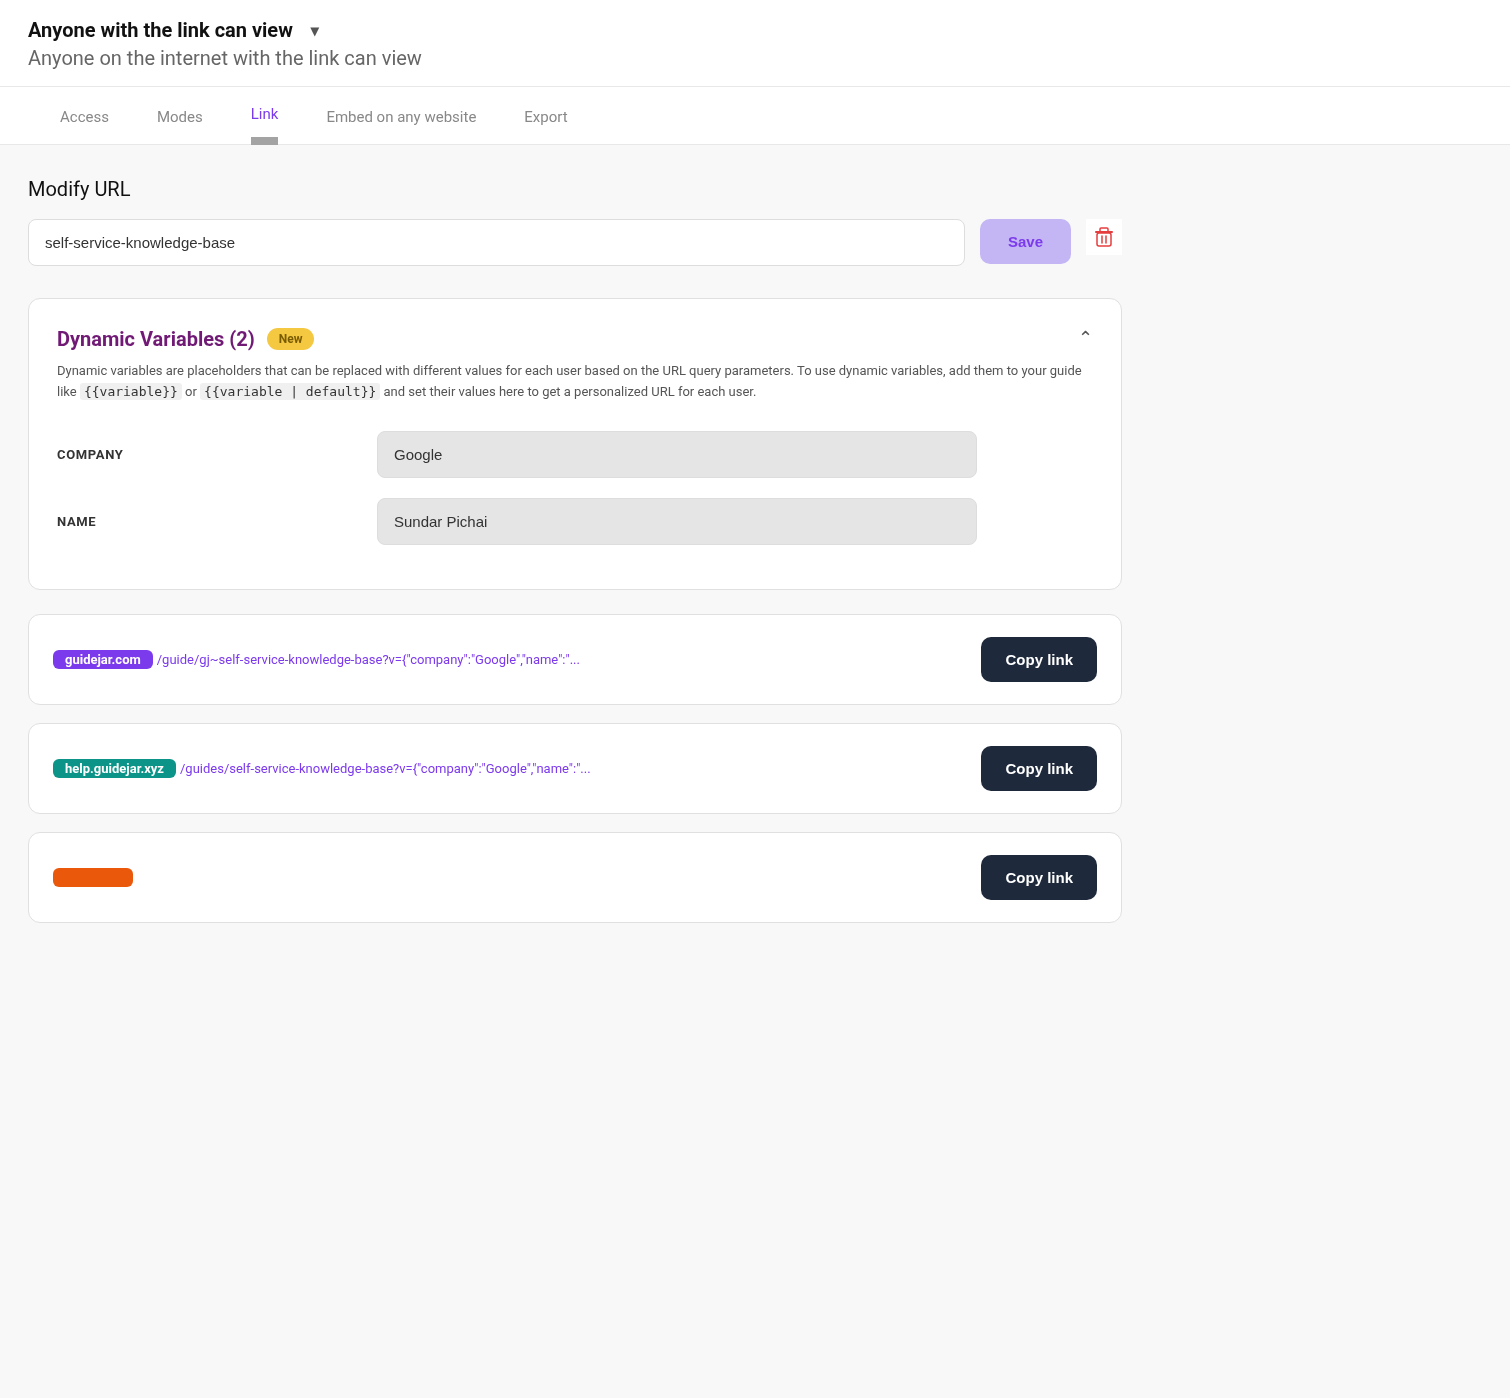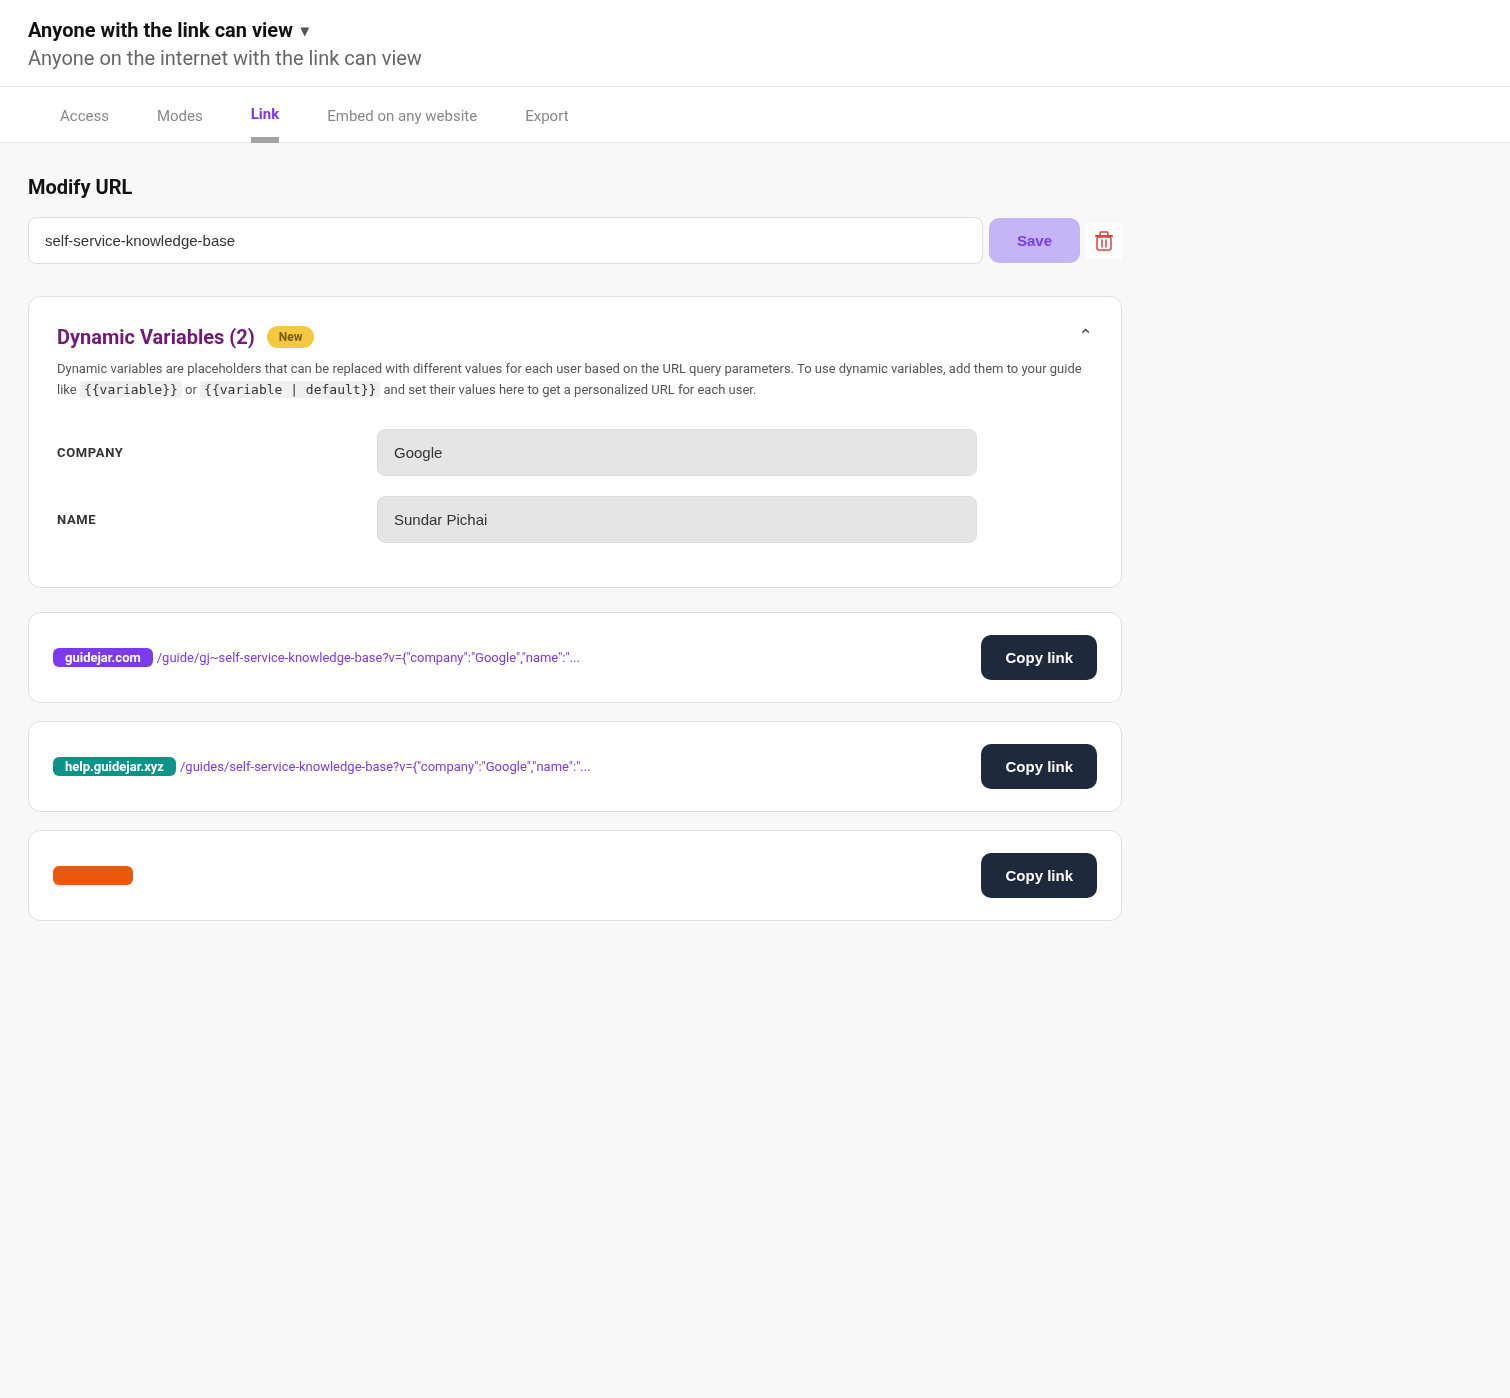--- a/index.html
+++ b/index.html
@@ -14,21 +14,21 @@
       background: #fff;
       padding: 18px 28px 16px 28px;
       border-bottom: 1px solid #e8e8e8;
     }
     .top-bar-title {
       font-size: 20px;
       font-weight: 700;
       color: #111;
       display: flex;
       align-items: center;
-      gap: 8px;
+      gap: 18px;
     }
     .chevron-icon {
       font-size: 16px;
       color: #555;
     }
     .top-bar-subtitle {
       font-size: 20px;
       color: #666;
       margin-top: 4px;
     }
@@ -45,40 +45,40 @@
       padding: 18px 0 14px 0;
       font-size: 15px;
       color: #888;
       cursor: pointer;
       border-bottom: 3px solid transparent;
       margin-bottom: -1px;
       text-decoration: none;
     }
     .tab-item.active {
       color: #7c3aed;
-      border-bottom: 6px solid #a3a3a3;
-      font-weight: 700;
+      border-bottom: 8px solid #a3a3a3;
+      font-weight: 400;
     }
 
     .main-content {
       padding: 32px 28px;
       max-width: 1150px;
     }
 
     .section-title {
       font-size: 20px;
-      font-weight: 700;
+      font-weight: 400;
       color: #111;
       margin-bottom: 18px;
     }
 
     .url-row {
       display: flex;
-      align-items: center;
-      gap: 6px;
+      align-items: flex-start;
+      gap: 15px;
       margin-bottom: 32px;
     }
     .url-input {
       flex: 1;
       border: 1.5px solid #ddd;
       border-radius: 8px;
       padding: 14px 16px;
       font-size: 15px;
       color: #333;
       outline: none;

